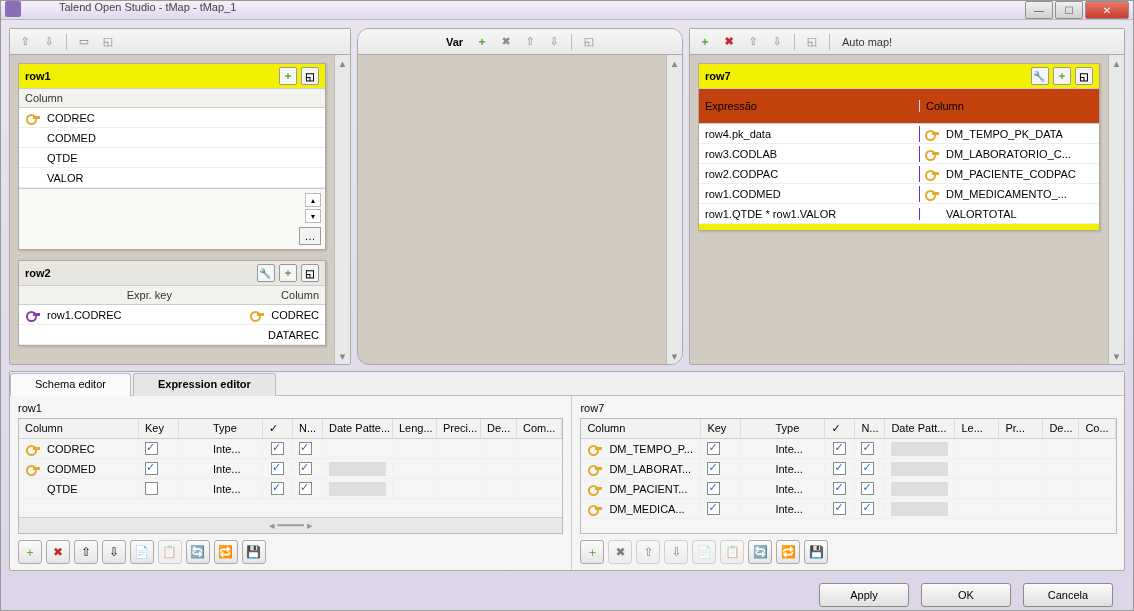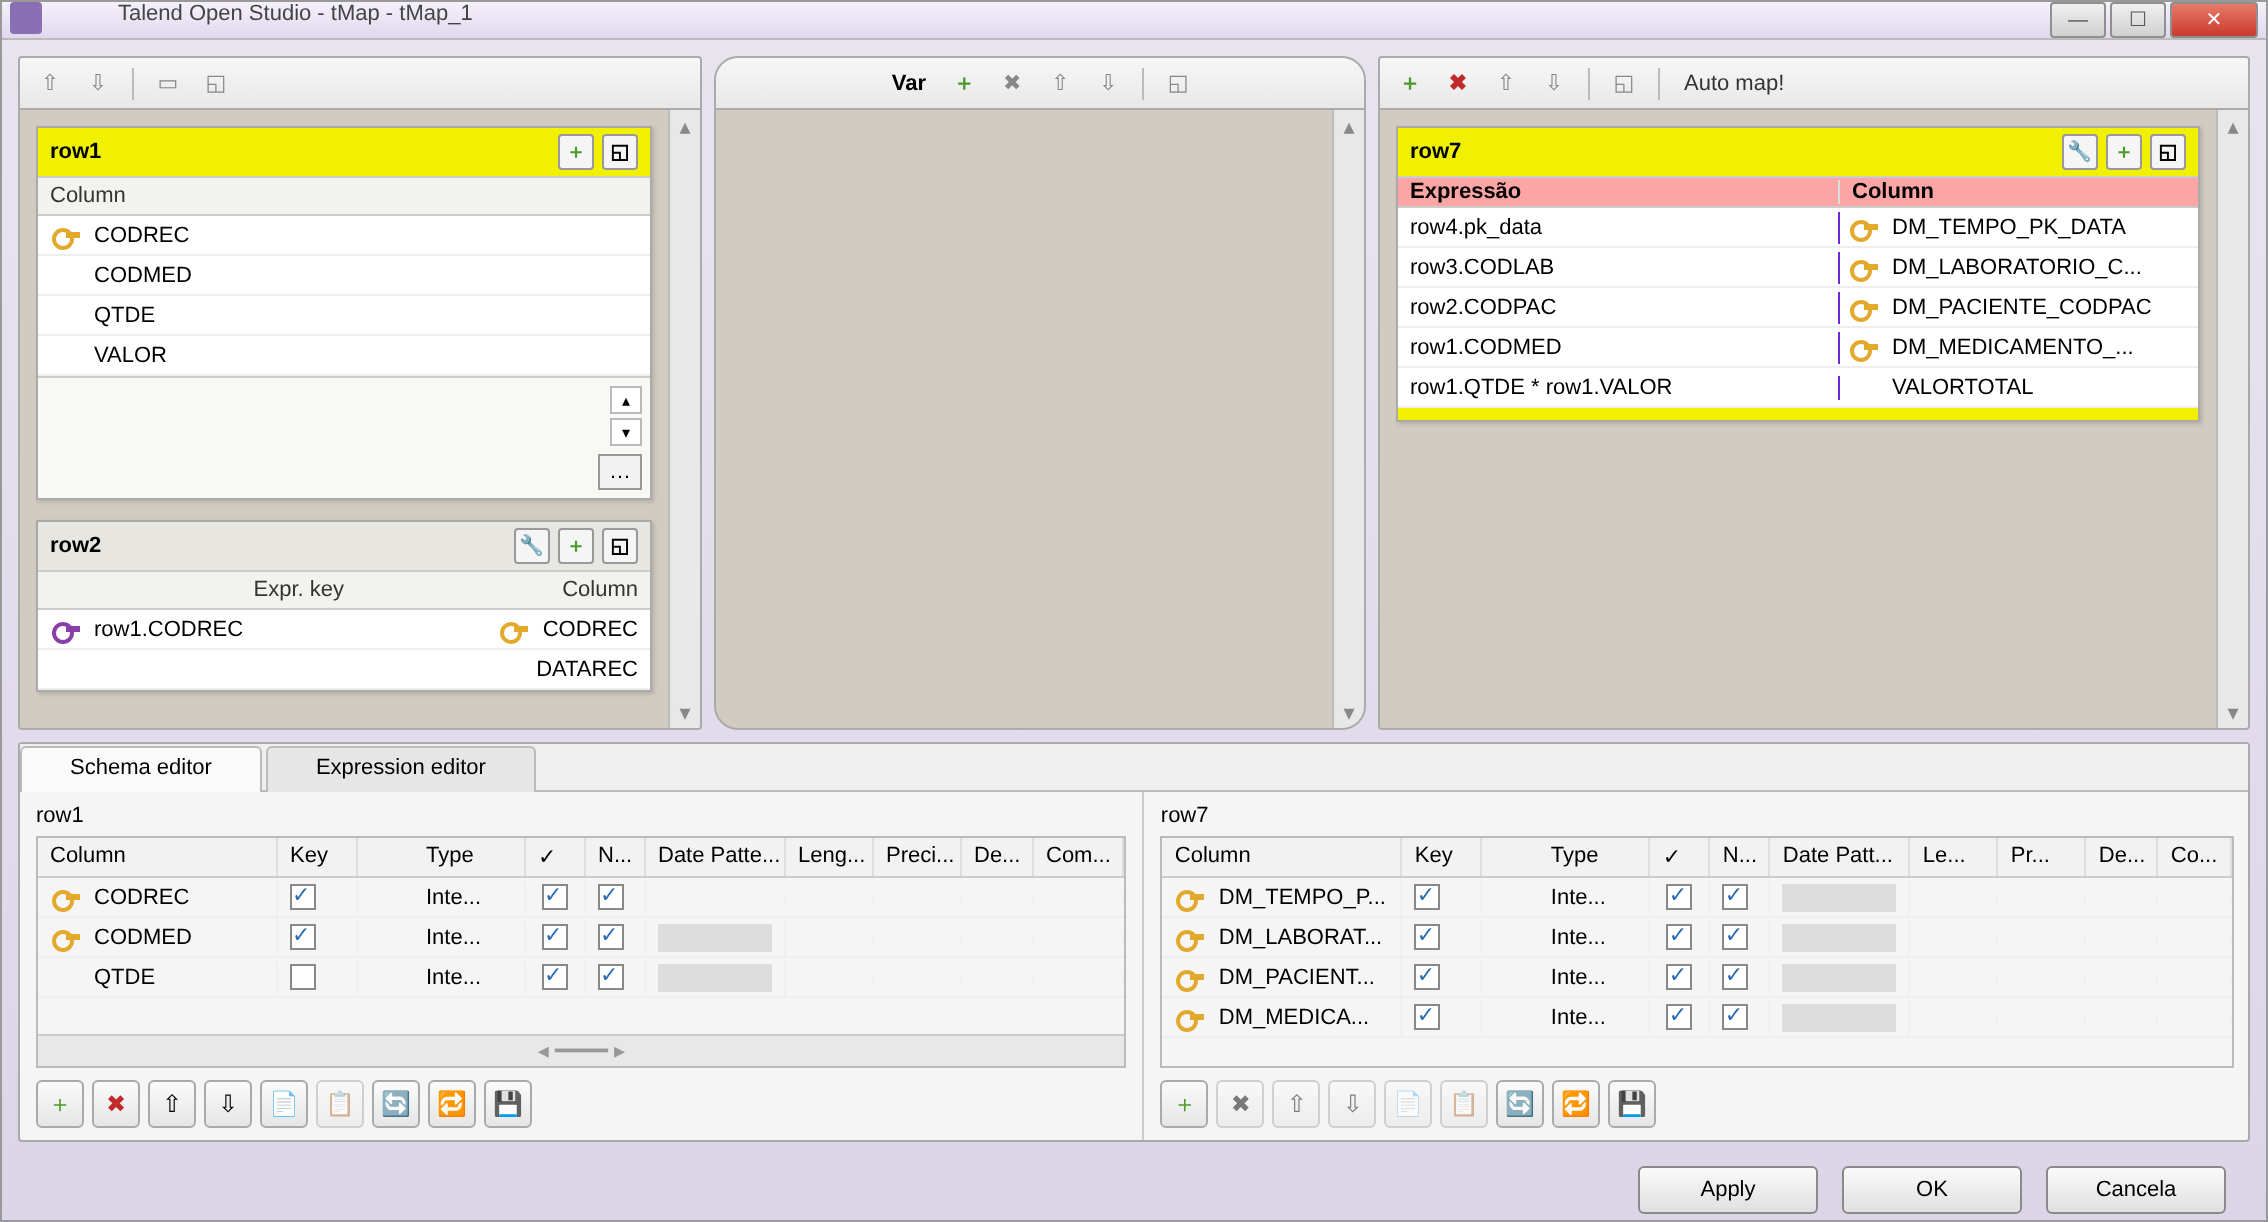--- a/index.html
+++ b/index.html
@@ -39,32 +39,32 @@
 .rowline { height:20px; display:flex; align-items:center; padding:0 6px; border-bottom:1px solid #eee; }
 .key { width:16px; height:16px; display:inline-block; position:relative; margin-right:6px; }
 .key::before { content:""; position:absolute; left:1px; top:4px; width:7px; height:7px; border:2px solid #e3a92c; border-radius:50%; }
 .key::after { content:""; position:absolute; left:8px; top:6px; width:7px; height:3px; background:#e3a92c; }
 .key.purple::before { border-color:#8a3ea8; }
 .key.purple::after { background:#8a3ea8; }
 .nokey { width:16px; margin-right:6px; display:inline-block; }
 .expr-area { background:#f8f8f4; border-top:1px solid #ccc; padding:4px; display:flex; flex-direction:column; align-items:flex-end; gap:2px; }
 .tiny { width:16px; height:14px; border:1px solid #bbb; background:#fff; display:flex; align-items:center; justify-content:center; font-size:8px; cursor:pointer; }
 .dots { width:22px; height:18px; border:1px solid #999; background:#f2f2f2; display:flex; align-items:center; justify-content:center; cursor:pointer; margin-top:2px; }
-.out-colhdr { display:flex; background:#fca5a5; border-top:1px solid #ccc; border-bottom:1px solid #ccc; height:16px; align-items:center;font-weight:bold; }
+.out-colhdr { display:flex; background:#c2410c; border-top:1px solid #ccc; border-bottom:1px solid #ccc; height:36px; align-items:center; }
 .out-colhdr .l { flex:1; padding-left:6px; }
 .out-colhdr .r { width:180px; padding-left:6px; border-left:1px solid #ddd; }
 .out-row { display:flex; height:20px; align-items:center; border-bottom:1px solid #eee; }
 .out-row .l { flex:1; padding-left:6px; }
 .out-row .r { width:180px; padding-left:4px; border-left:1px solid #6d28d9; display:flex; align-items:center; }
 .out-footer { height:6px; background:#f0f000; }
 
 .bottom { background:#f5f5f5; border:1px solid #aaa; border-radius:2px; display:flex; flex-direction:column; height:200px; }
 .tabs { display:flex; background:#efefef; border-bottom:1px solid #bbb; height:24px; }
 .tab { padding:4px 24px 0; border:1px solid #bbb; border-bottom:none; background:#fafafa; margin-right:2px; border-radius:3px 3px 0 0; cursor:pointer; position:relative; top:1px; }
-.tab.inactive { background:#e6e6e6; }
+.tab.inactive { background:#e6e6e6;font-weight:bold; }
 .schema-split { flex:1; display:flex; }
 .schema-col { flex:1; display:flex; flex-direction:column; padding:4px 8px; }
 .schema-col + .schema-col { border-left:1px solid #ccc; }
 .sc-title { padding:2px 0 4px 0; }
 .sc-table { flex:1; border:1px solid #bbb; overflow:hidden; display:flex; flex-direction:column; }
 .sc-hdr { display:flex; background:#f2f2f2; border-bottom:1px solid #ccc; }
 .sc-hdr .cell { padding:3px 6px; border-right:1px solid #ddd; font-weight:normal; white-space:nowrap; overflow:hidden; }
 .sc-body { flex:1; overflow:auto; }
 .sc-row { display:flex; border-bottom:1px solid #eee; height:20px; align-items:center; }
 .sc-row .cell { padding:2px 6px; border-right:1px solid #f0f0f0; display:flex; align-items:center; white-space:nowrap; overflow:hidden; }

